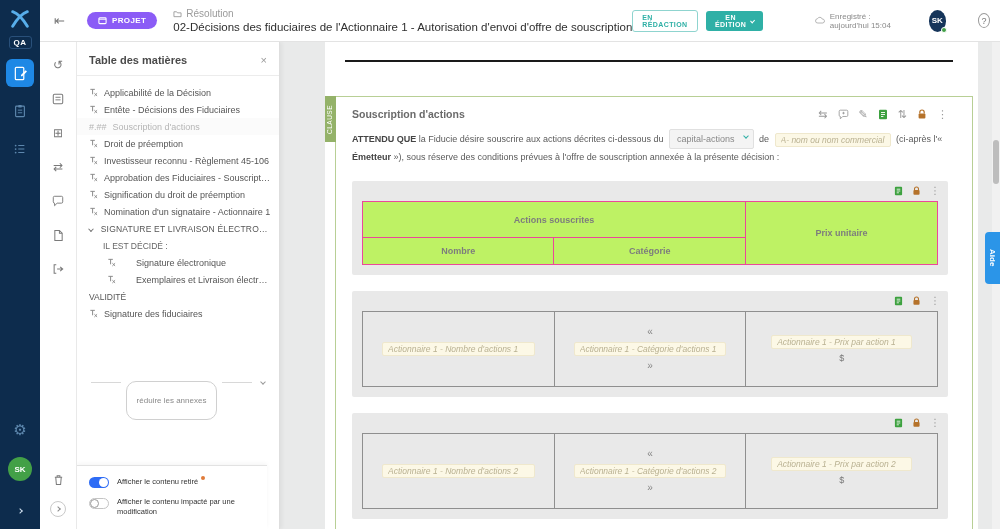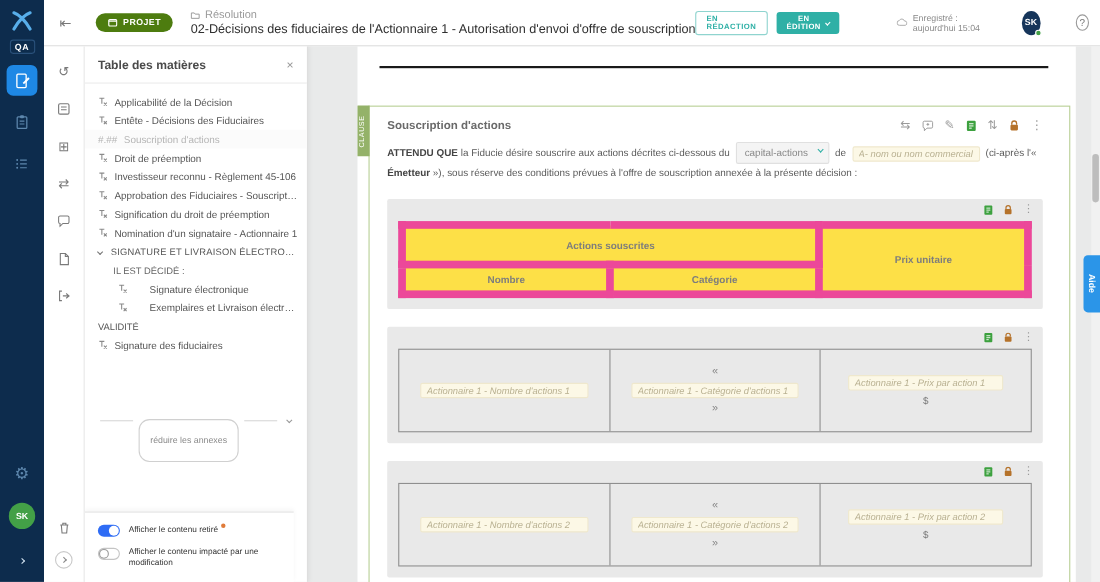--- a/index.html
+++ b/index.html
@@ -14,21 +14,21 @@
   .nav .navitem.active { background:#1e88e5; color:#fff; }
   .nav .spacer { flex:1; }
   .nav .gear { color:#5d87ad; font-size:15px; margin-bottom:18px; cursor:pointer; }
   .nav .avatar-g { width:24px; height:24px; border-radius:50%; background:#43a047; color:#fff; font-size:8px; font-weight:bold; display:flex; align-items:center; justify-content:center; margin-bottom:18px; }
   .nav .navchev { color:#cfe0ee; margin-bottom:12px; }
 
   
   .topbar { position:absolute; left:40px; top:0; width:960px; height:42px; background:#fff; border-bottom:1px solid #e3e3e3; z-index:20;
             display:flex; align-items:center; }
   .collapse { color:#777; font-size:13px; margin-left:14px; cursor:pointer; }
-  .projet { display:flex; align-items:center; gap:5px; background:#4d7c0f; color:#fff; font-size:8px; font-weight:bold; letter-spacing:.4px;
+  .projet { display:flex; align-items:center; gap:5px; background:#8b5cf6; color:#fff; font-size:8px; font-weight:bold; letter-spacing:.4px;
             border:none; border-radius:11px; padding:4px 11px; margin-left:22px; cursor:pointer; }
   .titleblock { margin-left:16px; display:flex; flex-direction:column; }
   .crumb { display:flex; align-items:center; gap:4px; font-size:10px; color:#9a9a9a; }
   .doctitle { font-size:11.5px; color:#2f2f2f; margin-top:2px; white-space:nowrap; }
   .flexsp { flex:1; }
   .pill-outline { font-size:7px; font-weight:bold; letter-spacing:.4px; color:#2fb0a6; border:1px solid #8fd4cf; background:#fff; border-radius:3px; padding:3px 9px; }
   .pill-solid { display:flex; align-items:center; gap:4px; font-size:7px; font-weight:bold; letter-spacing:.4px; color:#fff; background:#2fb0a6; border:none; border-radius:3px; padding:3px 8px; margin-left:8px; cursor:pointer; }
   .saved { display:flex; align-items:center; gap:5px; font-size:8px; color:#8a8a8a; margin-left:52px; }
   .avatar { position:relative; width:22px; height:22px; border-radius:50%; background:#16355a; color:#fff; font-size:8px; font-weight:bold;
             display:flex; align-items:center; justify-content:center; margin-left:18px; cursor:pointer; }
@@ -98,21 +98,21 @@
   .dd .chev { position:absolute; right:5px; top:4px; color:#2fb0a6; }
   input.cream { background:#fcf8e6; border:1px solid #efe8cd; border-radius:2px; height:14px; color:#b6ad8c; font-style:italic;
                 font-size:8.5px; padding:0 5px; outline:none; font-family:"Liberation Sans", sans-serif; }
   input.cream::placeholder { color:#b9b192; opacity:1; font-style:italic; }
   .inline-input { width:116px; margin:0 3px; vertical-align:middle; }
 
   .gblock { position:relative; background:#e9e9e9; border-radius:2px; margin-top:16px; padding:20px 10px 10px 10px; }
   .gblock .icon-row { position:absolute; top:5px; right:8px; gap:9px; font-size:10px; }
 
   table.souscr { width:100%; border-collapse:collapse; }
-  table.souscr td { border:7px solid #ec4899; background:#fde047; text-align:center; color:#7d7d7d; font-weight:bold; font-size:9px; }
+  table.souscr td { border:1px solid #ec4899; background:#bef264; text-align:center; color:#7d7d7d; font-weight:bold; font-size:9px; }
   td.h1 { height:36px; }
   td.h2 { height:27px; }
   td.nombre { border-right:2px solid #2b2b2b; }
 
   .frow { display:flex; border:1px solid #8f8f8f; height:76px; }
   .fcell { flex:1; border-right:1px solid #8f8f8f; display:flex; flex-direction:column; align-items:center; justify-content:center; gap:5px; }
   .fcell:last-child { border-right:none; flex-direction:column; gap:4px; }
   .fcell .q { font-size:10px; color:#888; line-height:1; }
   .fcell input.cream { width:80%; }
   .fcell:last-child input.cream { width:74%; }

